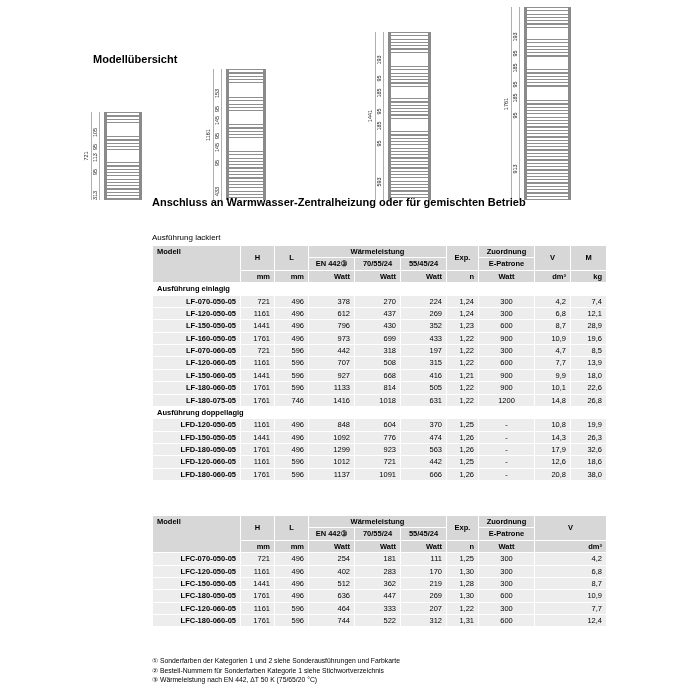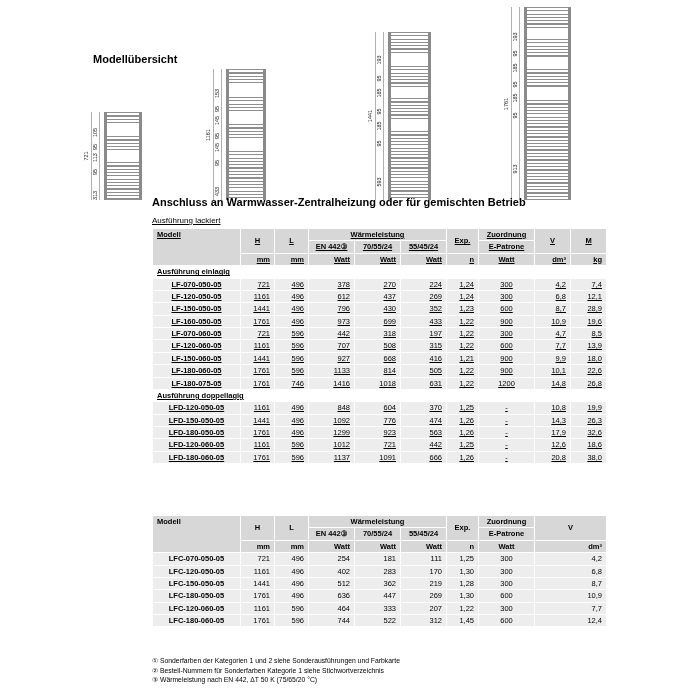--- a/index.html
+++ b/index.html
@@ -19,33 +19,33 @@
   .dimline.inner{left:-5px;}
   .dimline.outer{left:-13px;}
   .dimlabel{position:absolute;font-size:5.5px;line-height:1;color:#222;white-space:nowrap;
             transform:translate(-50%,-50%) rotate(-90deg);}
   .dimlabel.seg{left:-8px;}
   .dimlabel.ovr{left:-17px;}
 
   
   .connection-heading{position:absolute;left:152px;top:196px;font-size:11px;font-weight:bold;}
   .tblock{position:absolute;left:152px;width:458px;}
-  .tblock.tb1{top:216px;text-decoration:underline;}
+  .tblock.tb1{top:233px;}
   .tblock.tb2{top:515px;}
   .theading{font-size:8px;margin:0 0 3px 0;}
 
   
   table{border-collapse:collapse;table-layout:fixed;font-size:7.5px;width:454px;}
   th,td{border:1px solid #fff;padding:1px 4px;line-height:1.25;overflow:hidden;}
   thead th{background:#d7d7d7;text-align:center;font-weight:bold;}
   th.modell{text-align:left;vertical-align:top;}
   th.sub{text-align:right;}
   th.sub.ctr{text-align:center;}
   tbody td{background:#ededed;text-align:right;font-weight:normal;}
-  td.modell{font-weight:bold;text-align:center;}
+  td.modell{font-weight:bold;text-align:right;}
   td.ctr{text-align:center;}
   tr.secrow td{background:#fff;font-weight:bold;text-align:left;}
 
   
   .footnotes{position:absolute;left:152px;top:656px;font-size:6.8px;line-height:9.5px;}
 </style>
 </head>
 <body>
 
 <div class="page">
@@ -454,21 +454,21 @@
             <td class="ctr">300</td>
             <td class="num">7,7</td>
           </tr>
           <tr>
             <td class="modell">LFC-180-060-05</td>
             <td class="num">1761</td>
             <td class="num">596</td>
             <td class="num">744</td>
             <td class="num">522</td>
             <td class="num">312</td>
-            <td class="num">1,45</td>
+            <td class="num">1,31</td>
             <td class="ctr">600</td>
             <td class="num">12,4</td>
           </tr>
         </tbody>
       </table>
   </div>
 
   <div class="footnotes">
     <div>① Sonderfarben der Kategorien 1 und 2 siehe Sonderausführungen und Farbkarte</div>
     <div>② Bestell-Nummern für Sonderfarben Kategorie 1 siehe Stichwortverzeichnis</div>

